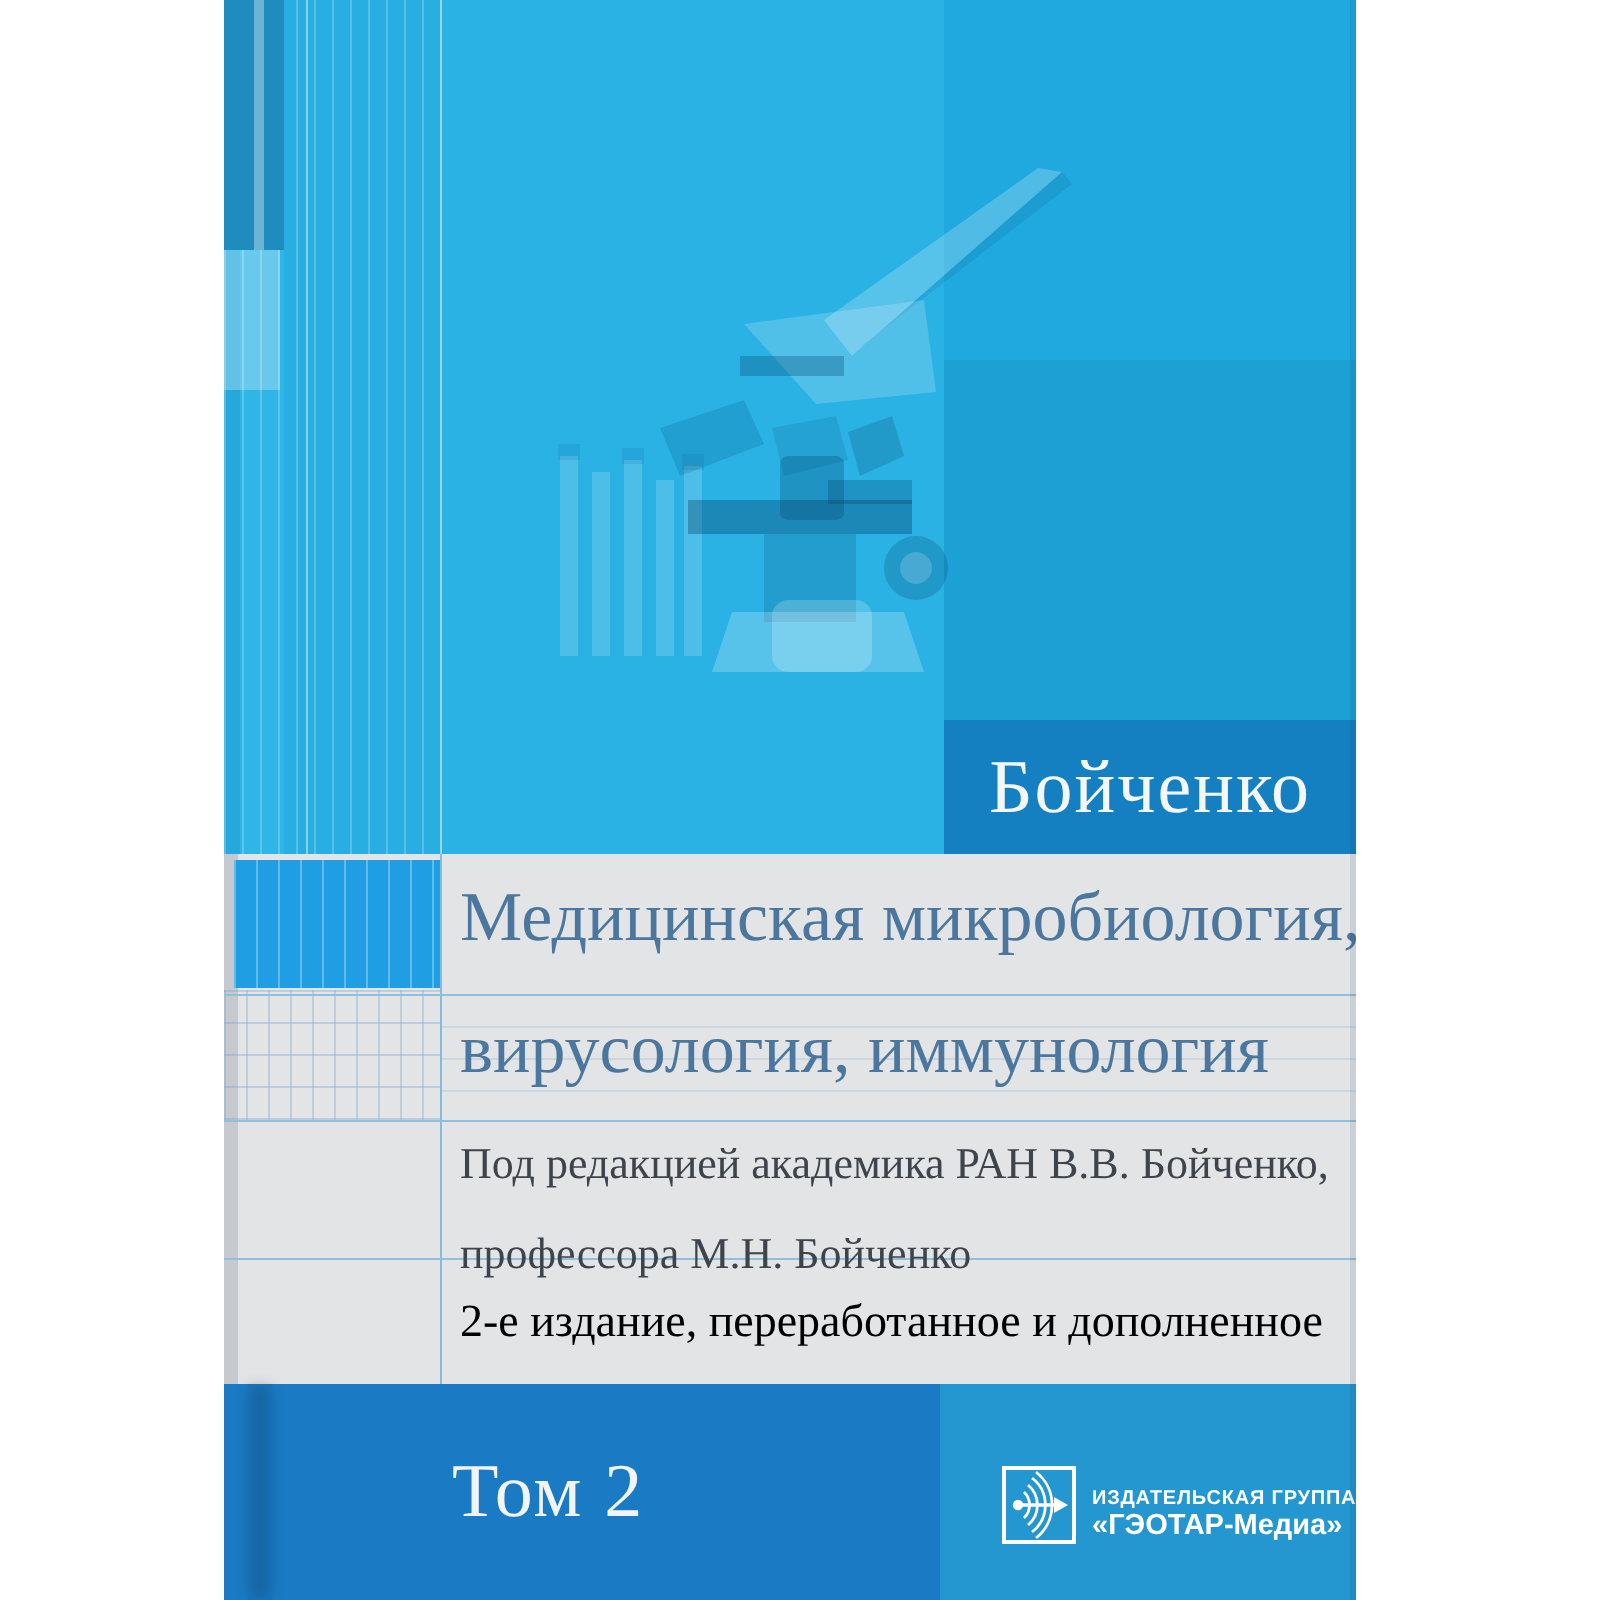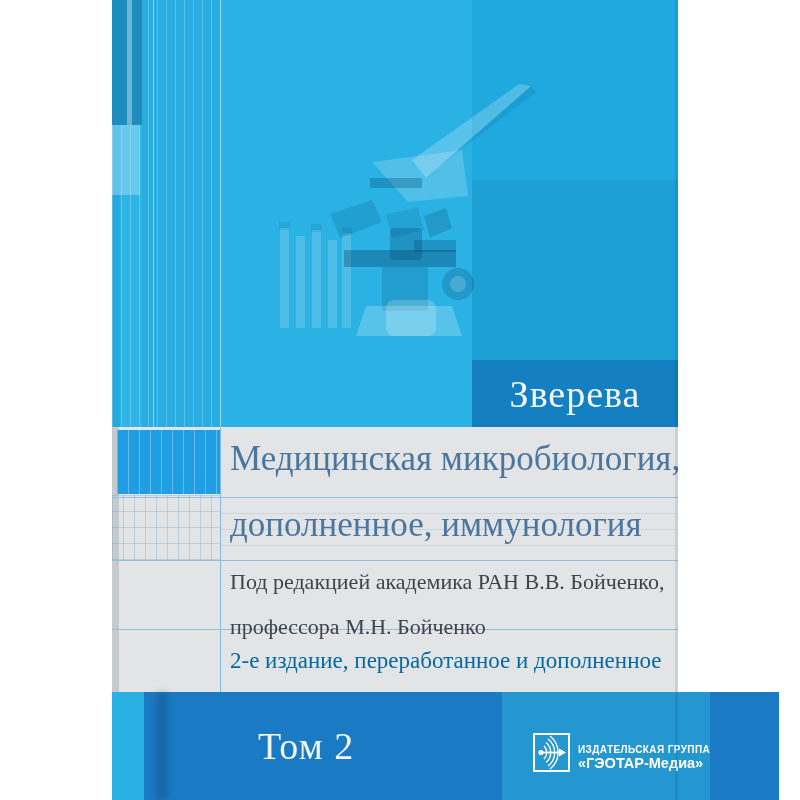--- a/index.html
+++ b/index.html
@@ -32,24 +32,24 @@
   .gb-grid{left:0px;top:68px;width:108px;height:65px;
      background:
        repeating-linear-gradient(90deg, rgba(120,165,200,0.35) 0 1px, rgba(0,0,0,0) 1px 11px),
        repeating-linear-gradient(180deg, rgba(120,165,200,0.35) 0 1px, rgba(0,0,0,0) 1px 16px);}
   .gb-vline{left:108px;top:0;width:1px;height:265px;background:#85bbdd;}
   .gb-edge{left:0;top:0;width:7px;height:265px;background:rgba(110,120,130,0.25);}
   .gb-hline{height:1px;background:#8fc0de;left:0;width:566px;}
   .gb-faint{height:1px;background:rgba(130,170,205,0.25);left:108px;width:458px;}
   .title-line{left:118px;width:440px;color:#4b779f;font-size:35px;white-space:nowrap;}
   .editors-line{left:118px;width:440px;color:#3d444b;font-size:22px;white-space:nowrap;}
-  .edition-line{left:118px;width:440px;color:#0369a1;font-size:23px;white-space:nowrap;}
+  .edition-line{left:118px;width:440px;color:#000000;font-size:23px;white-space:nowrap;}
 
   
-  .bottom-band{left:0;top:692px;width:635px;height:108px;background:#1b7ac4;margin-left:32px;}
+  .bottom-band{left:0;top:692px;width:566px;height:108px;background:#1b7ac4;}
   .bottom-right{left:358px;top:0;width:208px;height:108px;background:#2496d0;}
   .bottom-smudge{left:12px;top:0;width:12px;height:108px;background:rgba(0,20,40,0.18);filter:blur(3px);}
   .volume-text{left:114px;top:32px;color:#f2f5f7;font-size:38px;letter-spacing:1px;white-space:nowrap;}
   .publisher{left:389px;top:41px;display:flex;align-items:flex-end;gap:8px;}
   .logo-box{width:37px;height:39px;border:2px solid #ffffff;box-sizing:border-box;position:relative;}
   .pub-text{color:#ffffff;font-family:"Liberation Sans", sans-serif;line-height:1.15;}
   .pub-group{font-size:10px;font-weight:bold;letter-spacing:0.4px;white-space:nowrap;}
   .pub-name{font-size:14.5px;font-weight:bold;white-space:nowrap;}
 
   
@@ -104,39 +104,39 @@
 
         <circle cx="458" cy="284" r="16" fill="rgba(0,60,100,0.22)"></circle>
         <circle cx="458" cy="284" r="8" fill="rgba(255,255,255,0.18)"></circle>
 
         <rect x="382" y="267" width="46" height="44" fill="rgba(0,60,100,0.18)"></rect>
         <polygon points="366,306 452,306 462,336 356,336" fill="rgba(255,255,255,0.22)"></polygon>
         <rect x="386" y="300" width="50" height="36" rx="8" fill="rgba(255,255,255,0.20)"></rect>
       </svg>
 
       <div class="abs badge-band">
-        <span class="badge-text">Зверева</span>
+        <span class="badge-text">Бойченко</span>
       </div>
     </div>
 
     <div class="abs gray-band">
       <div class="abs gb-edge"></div>
       <div class="abs gb-left-blue"></div>
       <div class="abs gb-grid"></div>
       <div class="abs gb-vline"></div>
 
       <div class="abs gb-faint" style="top:86px;"></div>
       <div class="abs gb-faint" style="top:102px;"></div>
       <div class="abs gb-faint" style="top:118px;"></div>
       <div class="abs gb-hline" style="top:70px;"></div>
       <div class="abs gb-hline" style="top:133px;"></div>
       <div class="abs gb-hline" style="top:202px;"></div>
 
       <div class="abs title-line" style="top:12px;">Медицинская микробиология,</div>
-      <div class="abs title-line" style="top:78px;">дополненное, иммунология</div>
+      <div class="abs title-line" style="top:78px;">вирусология, иммунология</div>
       <div class="abs editors-line" style="top:142px;">Под редакцией академика РАН В.В. Бойченко,</div>
       <div class="abs editors-line" style="top:187px;">профессора М.Н. Бойченко</div>
       <div class="abs edition-line" style="top:221px;">2-е издание, переработанное и дополненное</div>
     </div>
 
     <div class="abs bottom-band">
       <div class="abs bottom-right"></div>
       <div class="abs bottom-smudge"></div>
       <div class="abs volume-text">Том 2</div>
 

